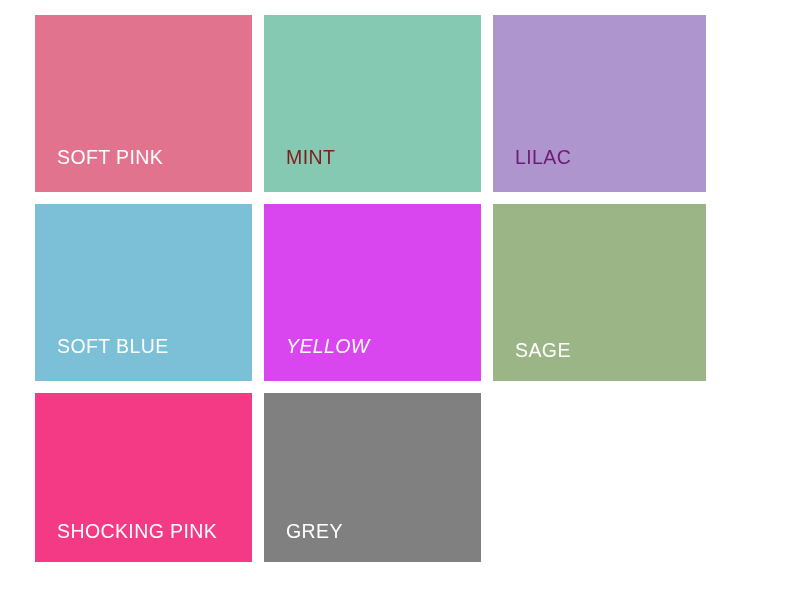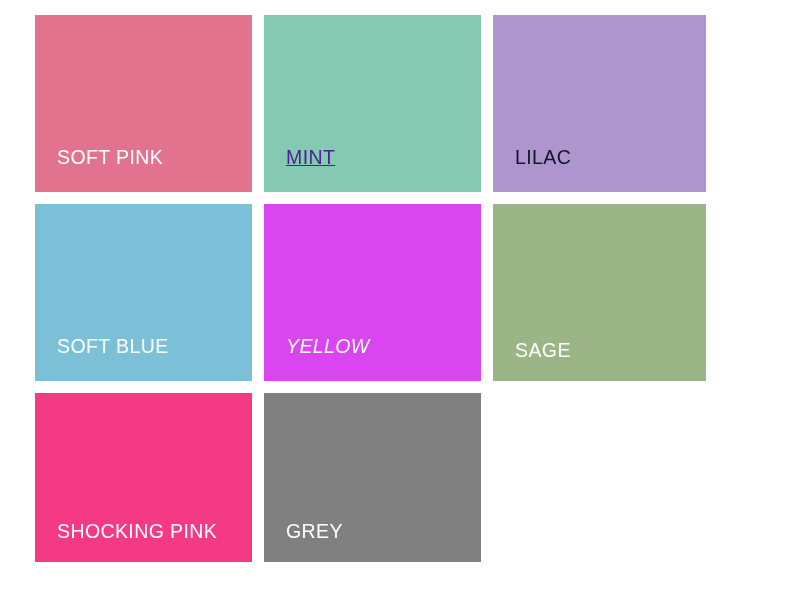--- a/index.html
+++ b/index.html
@@ -62,25 +62,25 @@
 <body>
 
 <div id="palette-board" style="background: rgb(255, 255, 255);">
   <div class="swatch-grid">
 
     <div class="swatch row-1 col-1" style="background-color: rgb(226, 115, 142);">
       <span class="swatch-label" style="color: rgb(255, 255, 255);">SOFT PINK</span>
     </div>
 
     <div class="swatch row-1 col-2" style="background-color: rgb(133, 201, 178);">
-      <span class="swatch-label" style="color: #4c1d95; text-decoration: underline;">MINT</span>
+      <span class="swatch-label" style="color: #7f1d1d;">MINT</span>
     </div>
 
     <div class="swatch row-1 col-3" style="background-color: rgb(174, 149, 206);">
-      <span class="swatch-label" style="color: #0f172a; text-align: center;">LILAC</span>
+      <span class="swatch-label" style="color: #701a75; text-align: center;">LILAC</span>
     </div>
 
     <div class="swatch row-2 col-1" style="background-color: rgb(123, 192, 214); text-align: center;">
       <span class="swatch-label" style="color: rgb(255, 255, 255);">SOFT BLUE</span>
     </div>
 
     <div class="swatch row-2 col-2" style="background-color: #d946ef; font-style: italic;">
       <span class="swatch-label" style="color: rgb(255, 255, 255);">YELLOW</span>
     </div>
 

